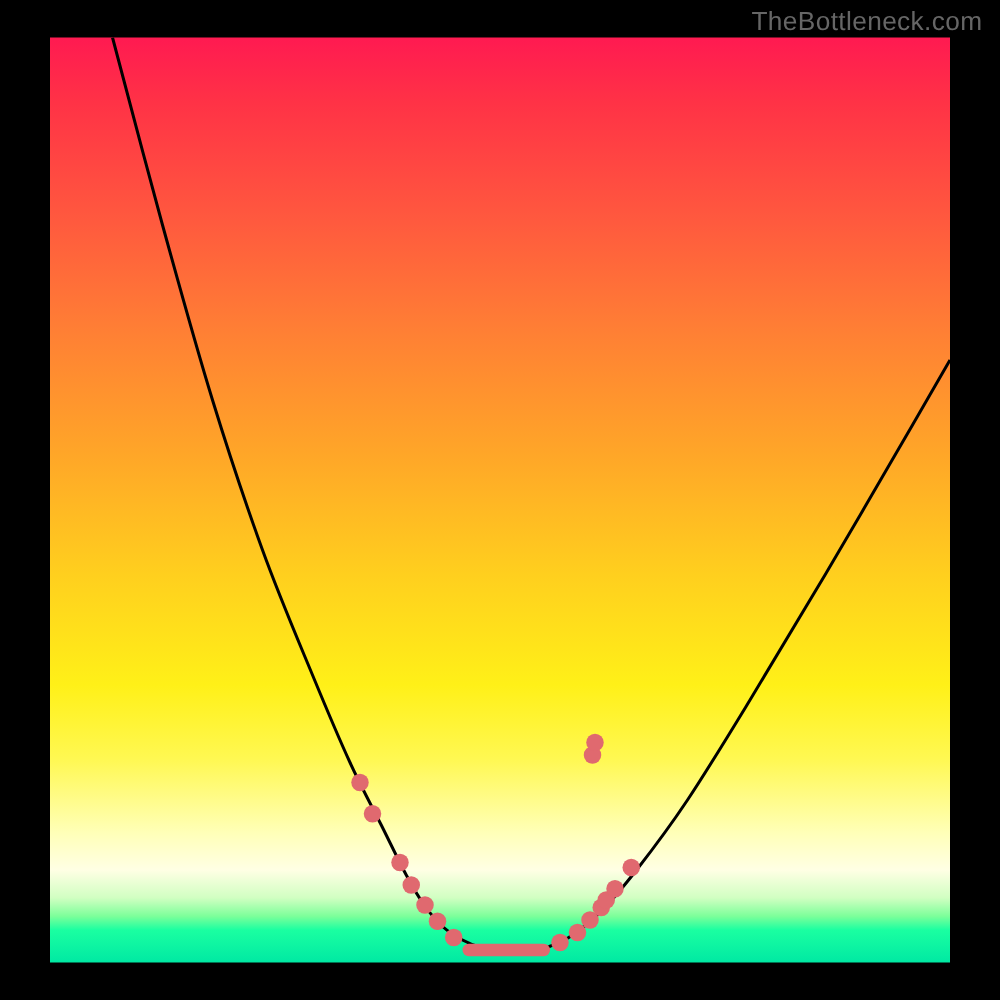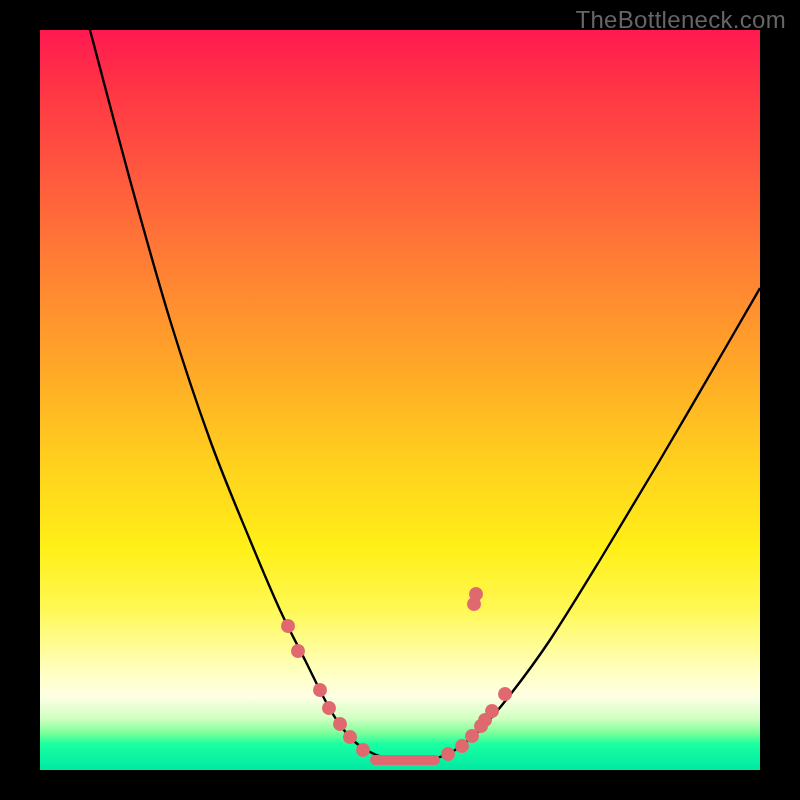--- a/index.html
+++ b/index.html
@@ -40,21 +40,21 @@
       #7cff9a 95%,
       #1affa1 96.5%,
       #00e9a3 100%
     );
   }
   .watermark {
     position: absolute;
     top: 6px;
     right: 14px;
     color: #666;
-    font-size: 24px;
+    font-size: 21px;
     letter-spacing: 0.3px;
   }
   svg.curve {
     position: absolute;
     left: 0;
     top: 0;
     width: 720px;
     height: 740px;
   }
 </style>

